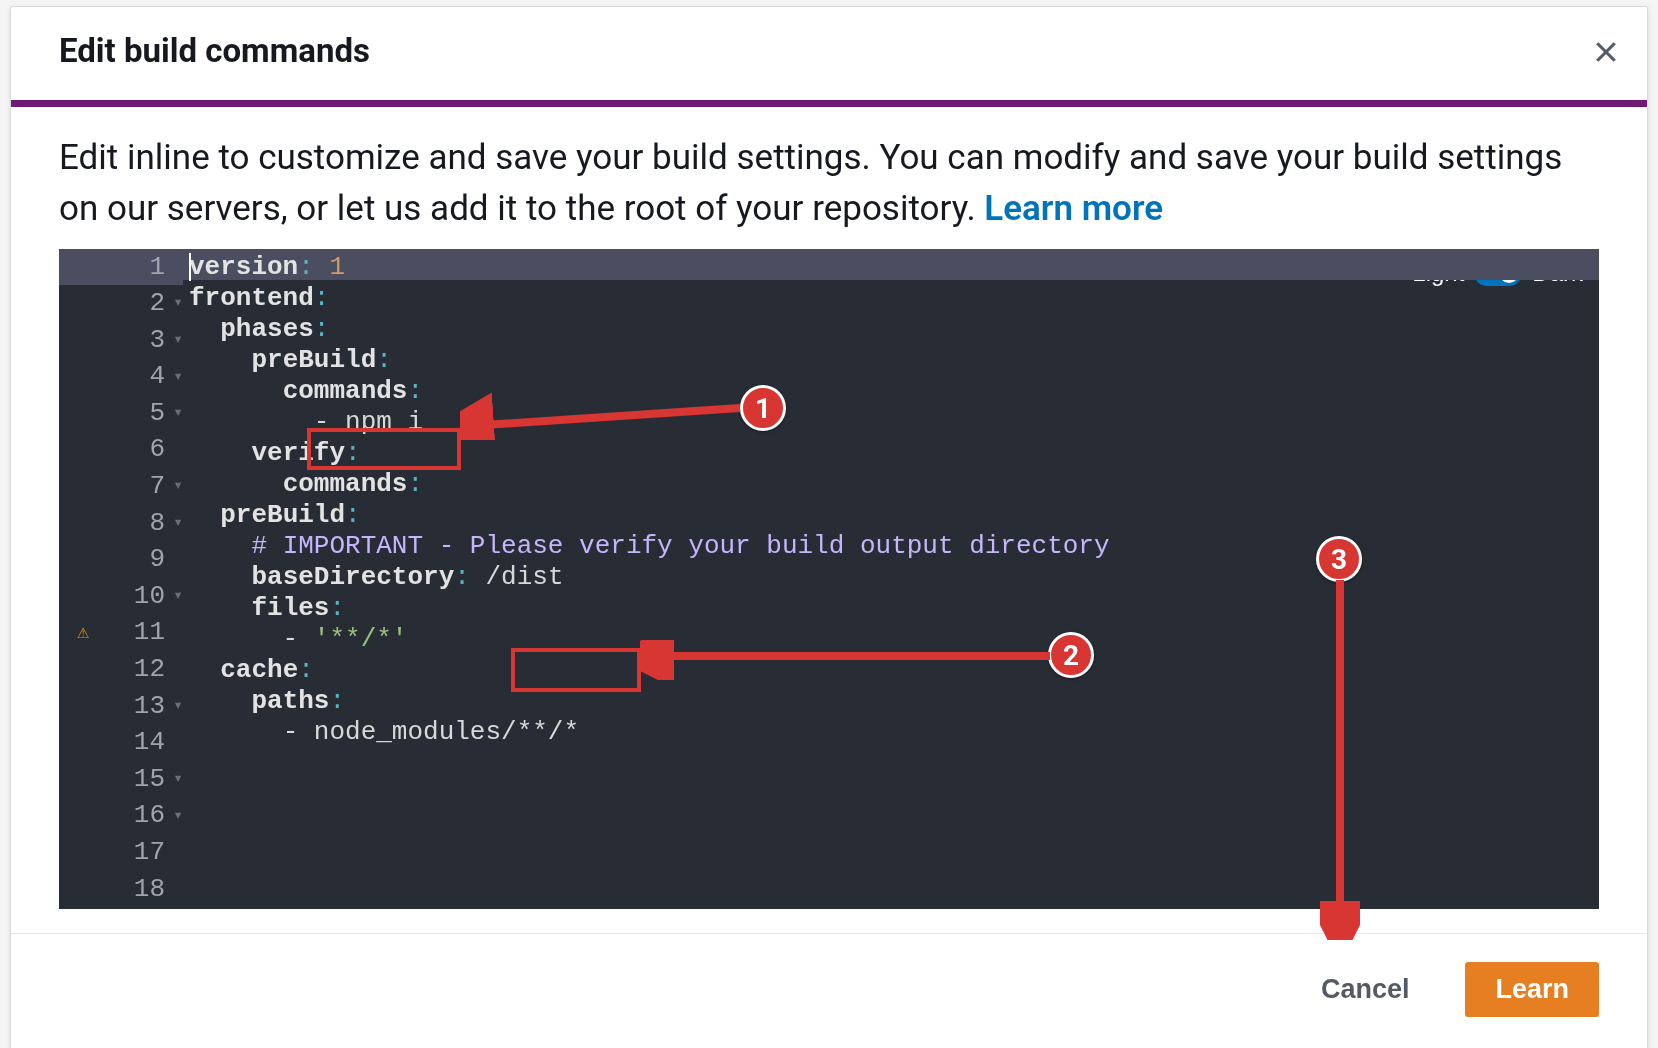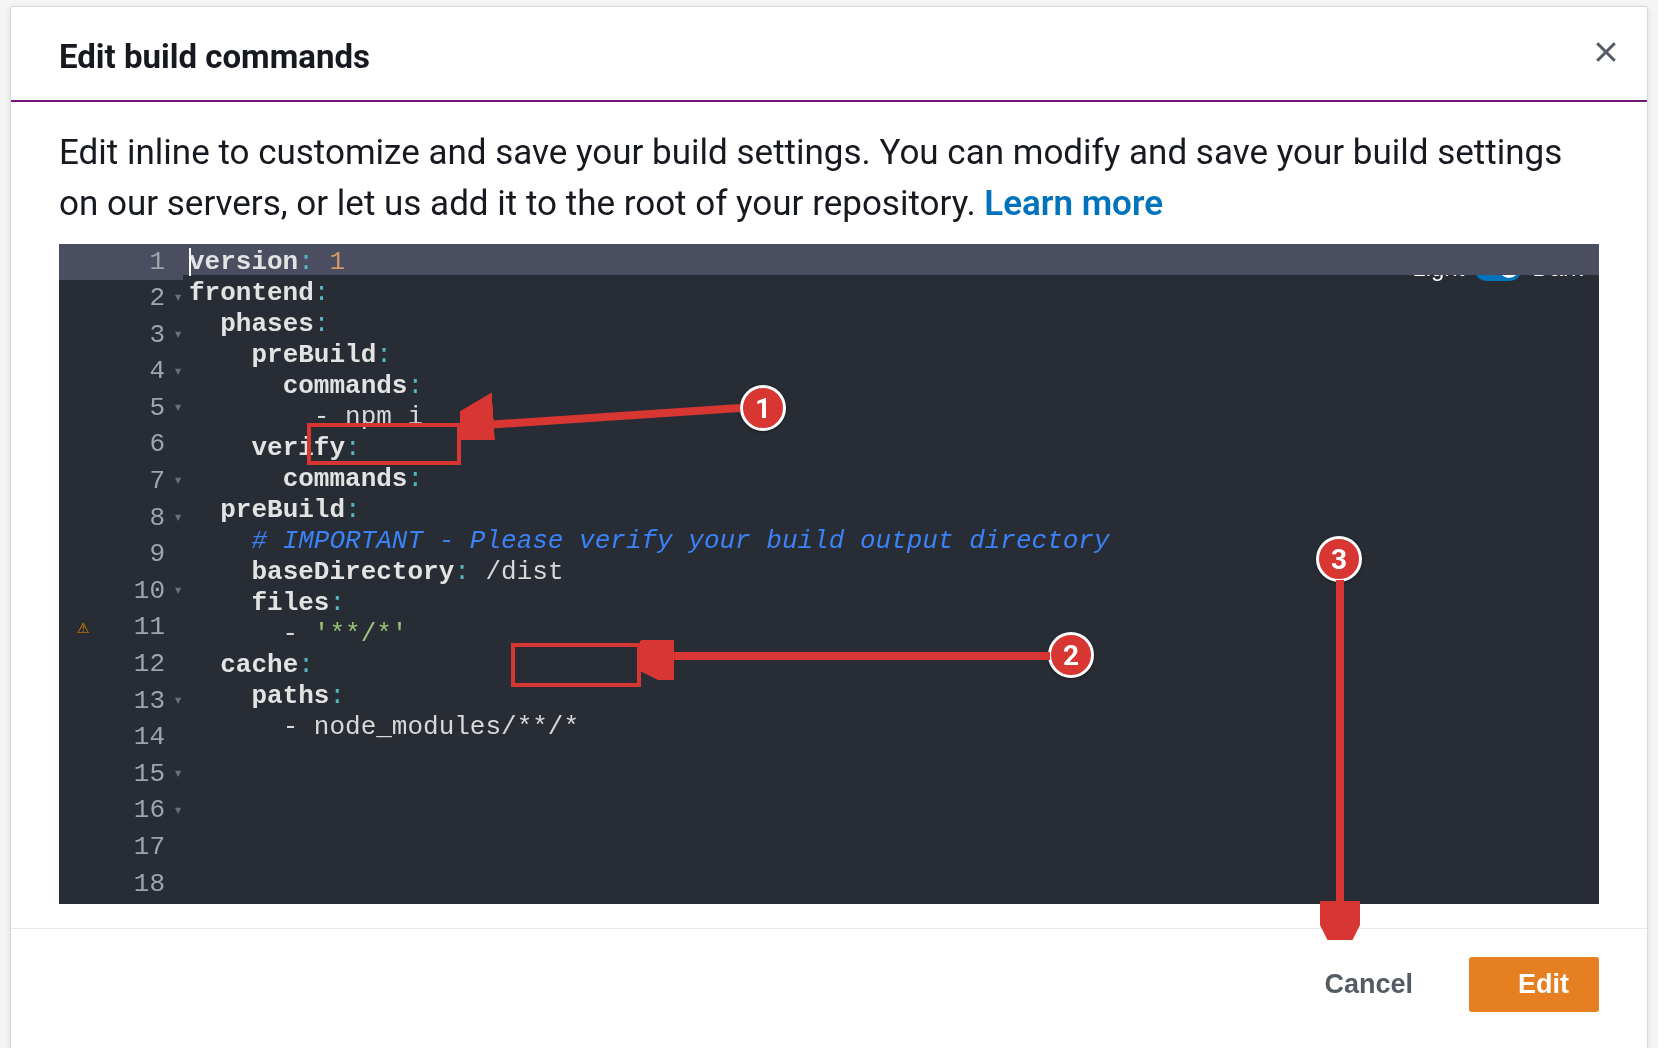--- a/index.html
+++ b/index.html
@@ -15,24 +15,24 @@
     left: 10px;
     top: 6px;
     width: 1638px;
     background: #fff;
     border: 1px solid #d5dbdb;
     border-radius: 2px;
     box-shadow: 0 2px 6px rgba(0,0,0,0.1);
   }
   .modal-header {
     display: flex;
-    align-items: flex-end;
+    align-items: flex-start;
     justify-content: space-between;
     padding: 24px 20px 24px 48px;
-    border-bottom: 2px solid #701a75;
+    border-bottom: 7px solid #701a75;
   }
   .modal-title {
     font-size: 33px;
     font-weight: 700;
     color: #16191f;
   }
   .close-btn {
     background: none;
     border: none;
     cursor: pointer;
@@ -110,21 +110,21 @@
     color: #d8d8d8;
     white-space: pre;
     padding-left: 6px;
   }
   .code-row.active {
     background: #4b4e60;
   }
   .key { color: #e3e3e3; font-weight: 600; }
   .colon { color: #56b6c2; }
   .num { color: #d19a66; }
-  .comment { color: #3b82f6; font-style: italic; }
+  .comment { color: #c4b5fd; }
   .string { color: #98c379; }
   .theme-toggle {
     position: absolute;
     top: 10px;
     right: 16px;
     display: flex;
     align-items: center;
     gap: 10px;
     color: #fff;
     font-family: -apple-system, sans-serif;
@@ -270,21 +270,21 @@
         <div class="code-row"> </div>
       </div>
 
       <div class="hl-box" style="left:248px; top:179px; width:154px; height:42px;"></div>
       <div class="hl-box" style="left:452px; top:399px; width:130px; height:44px;"></div>
     </div>
   </div>
 
   <div class="modal-footer">
     <button class="btn btn-cancel">Cancel</button>
-    <button class="btn btn-save">Edit</button>
+    <button class="btn btn-save">Learn</button>
   </div>
 </div>
 
 <div class="callout" style="left:740px; top:385px;">1</div>
 <div class="callout" style="left:1048px; top:632px;">2</div>
 <div class="callout" style="left:1316px; top:536px;">3</div>
 
 <svg class="arrow-svg" style="left:460px; top:390px; width:290px; height:50px;">
   <defs>
       <marker id="ah1" markerWidth="8" markerHeight="8" refX="3" refY="4" orient="auto">

